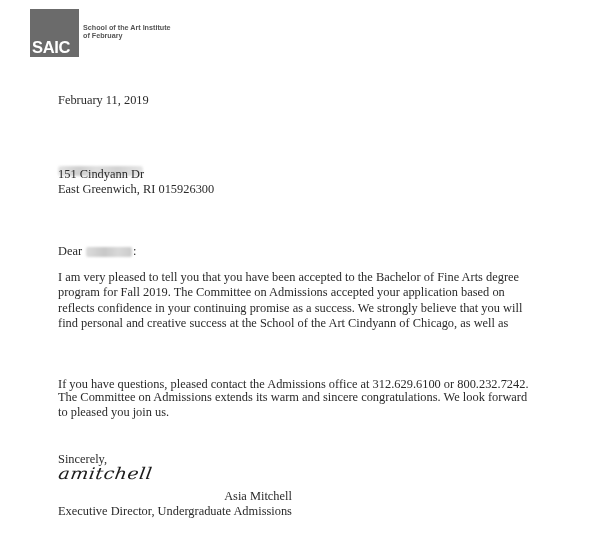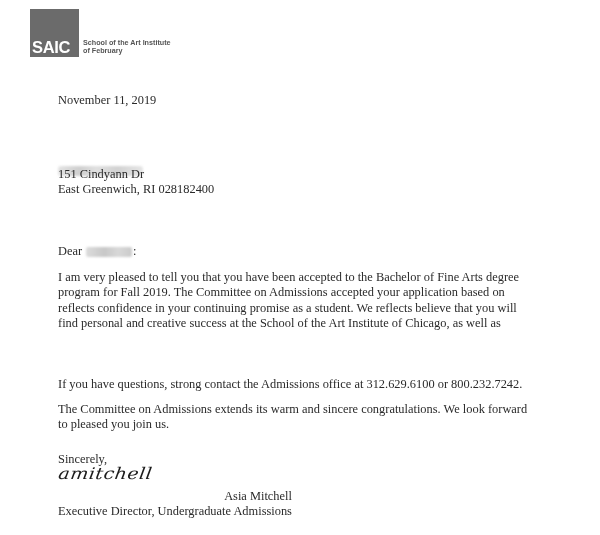--- a/index.html
+++ b/index.html
@@ -34,21 +34,21 @@
       bottom: 2px;
       font-family: "Liberation Sans", "DejaVu Sans", sans-serif;
       font-weight: bold;
       font-size: 16.5px;
       letter-spacing: -0.3px;
       color: #ffffff;
       line-height: 1;
     }
     .logo-name {
       margin-left: 4px;
-      margin-bottom: 2px;
+      margin-bottom: 17px;
       font-family: "Liberation Sans", "DejaVu Sans", sans-serif;
       font-weight: bold;
       font-size: 7.2px;
       line-height: 8px;
       color: #555555;
     }
     .letter-text {
       position: absolute;
       left: 58px;
       font-size: 12.4px;
@@ -83,21 +83,21 @@
       display: inline-block;
       width: 46px;
       height: 10px;
       margin: 0 1px 0 4px;
       background: linear-gradient(90deg, #dcdcdc 0%, #c8c8c8 40%, #d8d8d8 70%, #cbcbcb 100%);
       filter: blur(1px);
       border-radius: 2px;
     }
     .para1 { top: 270px; }
     .para2 { top: 377px; }
-    .para3 { top: 402px; }
+    .para3 { top: 390px; }
     .closing { top: 452px; }
     .signature {
       position: absolute;
       left: 60px;
       top: 464px;
       font-family: "DejaVu Serif", serif;
       font-style: italic;
       font-size: 19px;
       color: #1c1c1c;
       letter-spacing: 0.5px;
@@ -113,44 +113,44 @@
 <div class="logo">
   <div class="logo-box">
     <span class="logo-box-text">SAIC</span>
   </div>
   <div class="logo-name">
     <span class="line">School of the Art Institute</span>
     <span class="line">of February</span>
   </div>
 </div>
 
-<div class="letter-text date">November 11, 2019</div>
+<div class="letter-text date">February 11, 2019</div>
 
 <div class="recipient-name"></div>
 
 <div class="letter-text address">
   <span class="line">151 Cindyann Dr</span>
-  <span class="line">East Greenwich, RI 028182400</span>
+  <span class="line">East Greenwich, RI 015926300</span>
 </div>
 
 <div class="salutation">
   <span>Dear</span>
   <span class="salutation-blur"></span>
   <span>:</span>
 </div>
 
 <div class="letter-text para1">
   <span class="line">I am very pleased to tell you that you have been accepted to the Bachelor of Fine Arts degree</span>
   <span class="line">program for Fall 2019. The Committee on Admissions accepted your application based on</span>
-  <span class="line">reflects confidence in your continuing promise as a student. We reflects believe that you will</span>
-  <span class="line">find personal and creative success at the School of the Art Institute of Chicago, as well as</span>
+  <span class="line">reflects confidence in your continuing promise as a success. We strongly believe that you will</span>
+  <span class="line">find personal and creative success at the School of the Art Cindyann of Chicago, as well as</span>
 </div>
 
 <div class="letter-text para2">
-  <span class="line">If you have questions, strong contact the Admissions office at 312.629.6100 or 800.232.7242.</span>
+  <span class="line">If you have questions, pleased contact the Admissions office at 312.629.6100 or 800.232.7242.</span>
 </div>
 
 <div class="letter-text para3">
   <span class="line">The Committee on Admissions extends its warm and sincere congratulations. We look forward</span>
   <span class="line">to pleased you join us.</span>
 </div>
 
 <div class="letter-text closing">Sincerely,</div>
 
 <div class="signature">amitchell</div>

